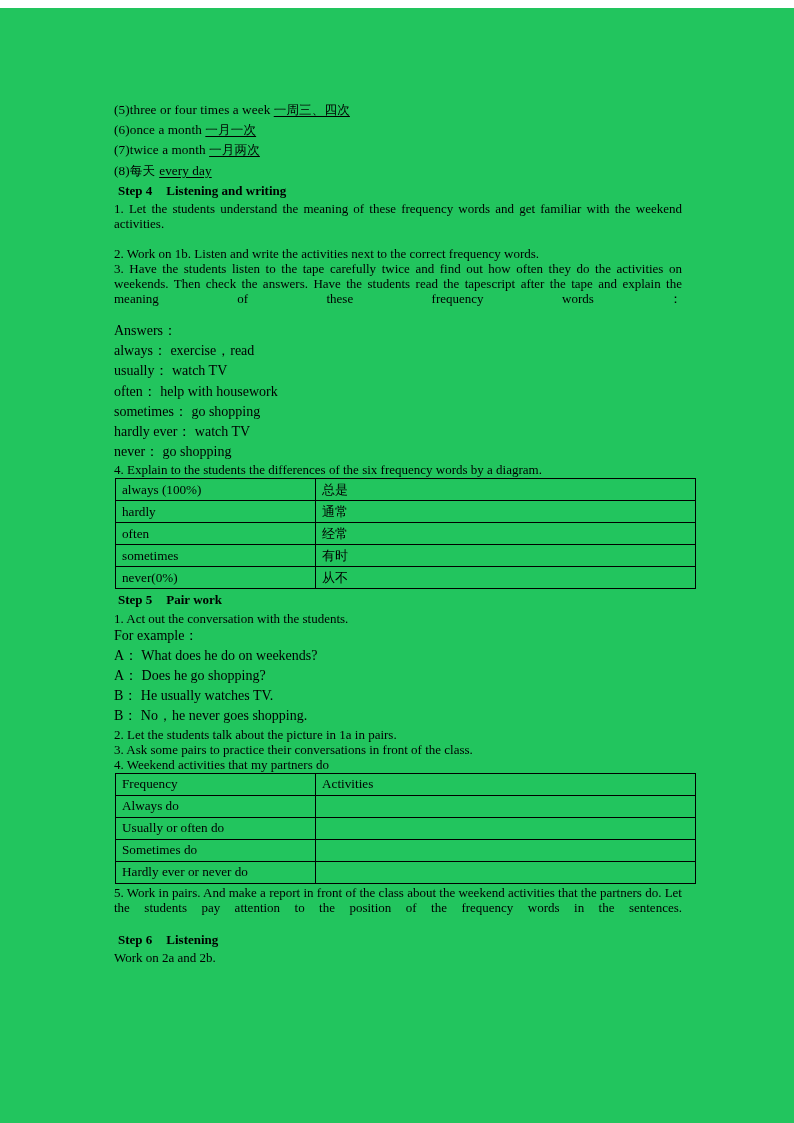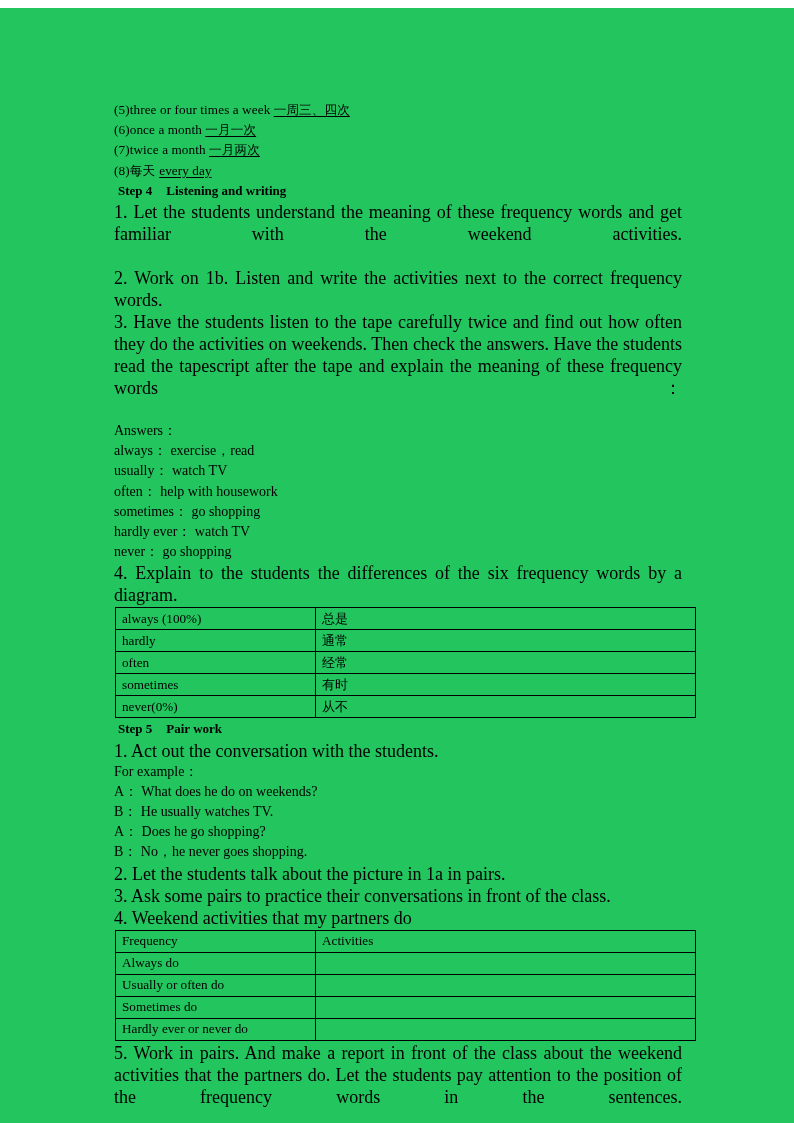--- a/index.html
+++ b/index.html
@@ -26,22 +26,22 @@
     top: 92px;
     width: 568px;
   }
   .line {
     font-size: 13.2px;
     line-height: 20.2px;
     white-space: nowrap;
     letter-spacing: 0.1px;
   }
   .para {
-    font-size: 18px;
-    line-height: 22px;
+    font-size: 13px;
+    line-height: 15px;
     text-align: justify;
     text-justify: inter-word;
     margin: 0;
   }
   .para-just {
     text-align: justify;
   }
   .para-just::after {
     content: "";
     display: inline-block;
@@ -158,22 +158,22 @@
       </table>
     </div>
 
     <div class="step-head">
       <span>Step 5</span><span class="gap"></span><span>Pair work</span>
     </div>
 
     <p class="para">1. Act out the conversation with the students.</p>
     <div class="indent-list">For example：</div>
     <div class="indent-list">A： What does he do on weekends?</div>
+    <div class="indent-list">A： Does he go shopping?</div>
     <div class="indent-list">B： He usually watches TV.</div>
-    <div class="indent-list">A： Does he go shopping?</div>
     <div class="indent-list">B： No，he never goes shopping.</div>
     <p class="para">2. Let the students talk about the picture in 1a in pairs.</p>
     <p class="para">3. Ask some pairs to practice their conversations in front of the class.</p>
     <p class="para">4. Weekend activities that my partners do</p>
 
     <div class="tbl-wrap">
       <table class="grid">
         <tbody>
           <tr>
             <td class="col-a">Frequency</td>

